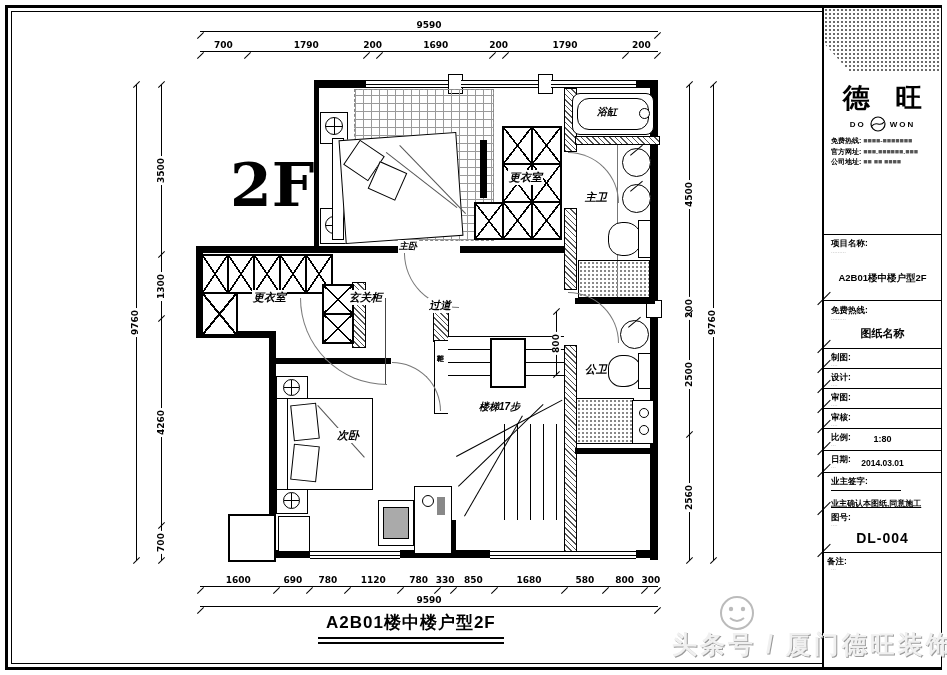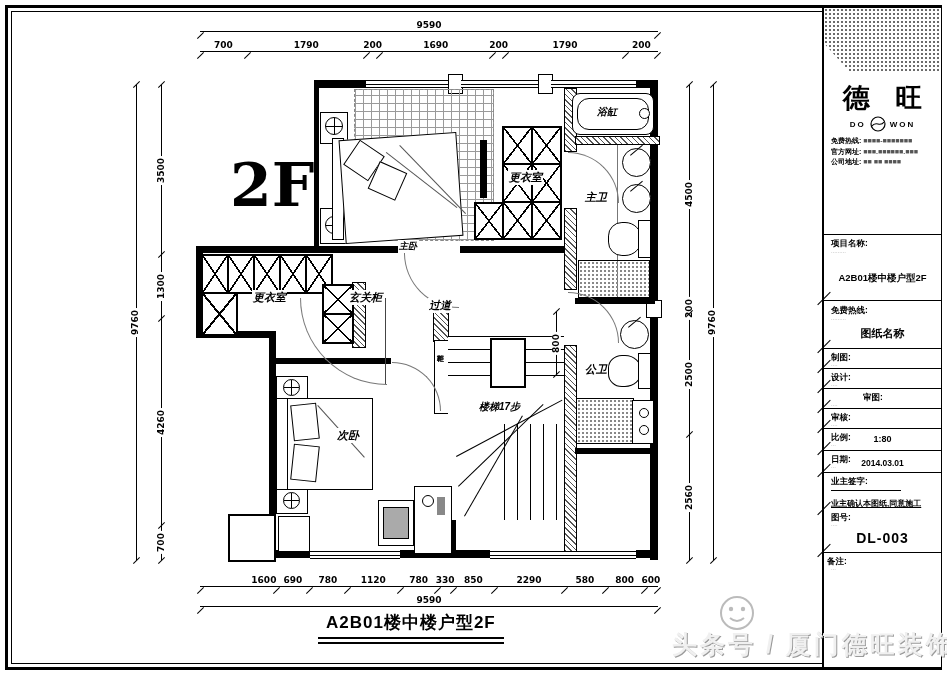--- a/index.html
+++ b/index.html
@@ -133,21 +133,21 @@
       <div class="seg" style="flex: 2560 1 0%;">
         <span class="dimnum">2560</span>
       </div>
     </div>
   <div class="dim v" style="left:703px;top:85px;width:20px;height:475px;">
       <div class="seg" style="flex: 9760 1 0%;">
         <span class="dimnum">9760</span>
       </div>
     </div>
   <div class="dim h" style="left:200px;top:568px;width:458px;height:19px;">
-      <div class="seg" style="flex: 1600 1 0%; justify-content: flex-end;">
+      <div class="seg" style="flex: 1600 1 0%;">
         <span class="dimnum">1600</span>
       </div>
       <div class="seg" style="flex: 690 1 0%;">
         <span class="dimnum">690</span>
       </div>
       <div class="seg" style="flex: 780 1 0%;">
         <span class="dimnum">780</span>
       </div>
       <div class="seg" style="flex: 1120 1 0%;">
         <span class="dimnum">1120</span>
@@ -155,30 +155,30 @@
       <div class="seg" style="flex: 780 1 0%;">
         <span class="dimnum">780</span>
       </div>
       <div class="seg" style="flex: 330 1 0%; text-align: right;">
         <span class="dimnum">330</span>
       </div>
       <div class="seg" style="flex: 850 1 0%;">
         <span class="dimnum">850</span>
       </div>
       <div class="seg" style="flex: 1480 1 0%;">
-        <span class="dimnum">2290</span>
+        <span class="dimnum">1680</span>
       </div>
       <div class="seg" style="flex: 860 1 0%;">
         <span class="dimnum">580</span>
       </div>
       <div class="seg" style="flex: 800 1 0%;">
         <span class="dimnum">800</span>
       </div>
       <div class="seg" style="flex: 300 1 0%;">
-        <span class="dimnum">600</span>
+        <span class="dimnum">300</span>
       </div>
     </div>
   <div class="dim h" style="left:200px;top:589px;width:458px;height:18px;">
       <div class="seg" style="flex: 9590 1 0%;">
         <span class="dimnum">9590</span>
       </div>
     </div>
   <div class="dim v" style="left:548px;top:312px;width:16px;height:62px;z-index:7;">
       <div class="seg" style="flex: 800 1 0%;">
         <span class="dimnum">800</span>
@@ -360,21 +360,21 @@
     <div class="diag" style="top:338px;"></div>
     <div class="tline" style="top:340px;"></div>
     <div class="lbl" style="left:7px;top:344px;">制图:</div>
     <div class="sub" style="left:7px;top:354px;">····</div>
     <div class="diag" style="top:358px;"></div>
     <div class="tline" style="top:360px;"></div>
     <div class="lbl" style="left:7px;top:364px;">设计:</div>
     <div class="sub" style="left:7px;top:374px;">····</div>
     <div class="diag" style="top:378px;"></div>
     <div class="tline" style="top:380px;"></div>
-    <div class="lbl" style="left:7px;top:384px;margin-left:32px;">审图:</div>
+    <div class="lbl" style="left:7px;top:384px;">审图:</div>
     <div class="sub" style="left:7px;top:394px;">····</div>
     <div class="diag" style="top:398px;"></div>
     <div class="tline" style="top:400px;"></div>
     <div class="lbl" style="left:7px;top:404px;">审核:</div>
     <div class="sub" style="left:7px;top:414px;">····</div>
     <div class="diag" style="top:418px;"></div>
     <div class="tline" style="top:420px;"></div>
     <div class="lbl" style="left:7px;top:424px;">比例:</div>
     <div class="sub" style="left:7px;top:434px;">···</div>
     <div class="val-c" style="top:426px;font-size:9px;">1:80</div>
@@ -384,21 +384,21 @@
     <div class="sub" style="left:7px;top:456px;">···</div>
     <div class="val-c" style="top:450px;font-size:8.5px;">2014.03.01</div>
     <div class="diag" style="top:462px;"></div>
     <div class="tline" style="top:464px;"></div>
     <div class="lbl" style="left:7px;top:468px;">业主签字:</div>
     <div class="sig-line" style="left:7px;top:482px;width:70px;"></div>
     <div class="lbl" style="left:7px;top:490px;font-size:8px;text-decoration:underline;white-space:normal;width:104px;">业主确认本图纸,同意施工</div>
     <div class="diag" style="top:500px;"></div>
     <div class="lbl" style="left:7px;top:504px;">图号:</div>
     <div class="sub" style="left:7px;top:514px;">····</div>
-    <div class="val-c" style="top:522px;font-size:14px;letter-spacing:1px;">DL-003</div>
+    <div class="val-c" style="top:522px;font-size:14px;letter-spacing:1px;">DL-004</div>
     <div class="diag" style="top:542px;"></div>
     <div class="tline" style="top:544px;"></div>
     <div class="lbl" style="left:3px;top:548px;">备注:</div>
     <div class="sub" style="left:7px;top:558px;">···</div>
   </div>
 
   <svg class="wm" style="left:718px;top:594px;" width="38" height="38" viewBox="0 0 38 38">
     <circle cx="19" cy="19" r="16" fill="none" stroke="#bbb" stroke-width="2"></circle>
     <circle cx="13" cy="15" r="2.2" fill="#bbb"></circle>
     <circle cx="25" cy="15" r="2.2" fill="#bbb"></circle>

